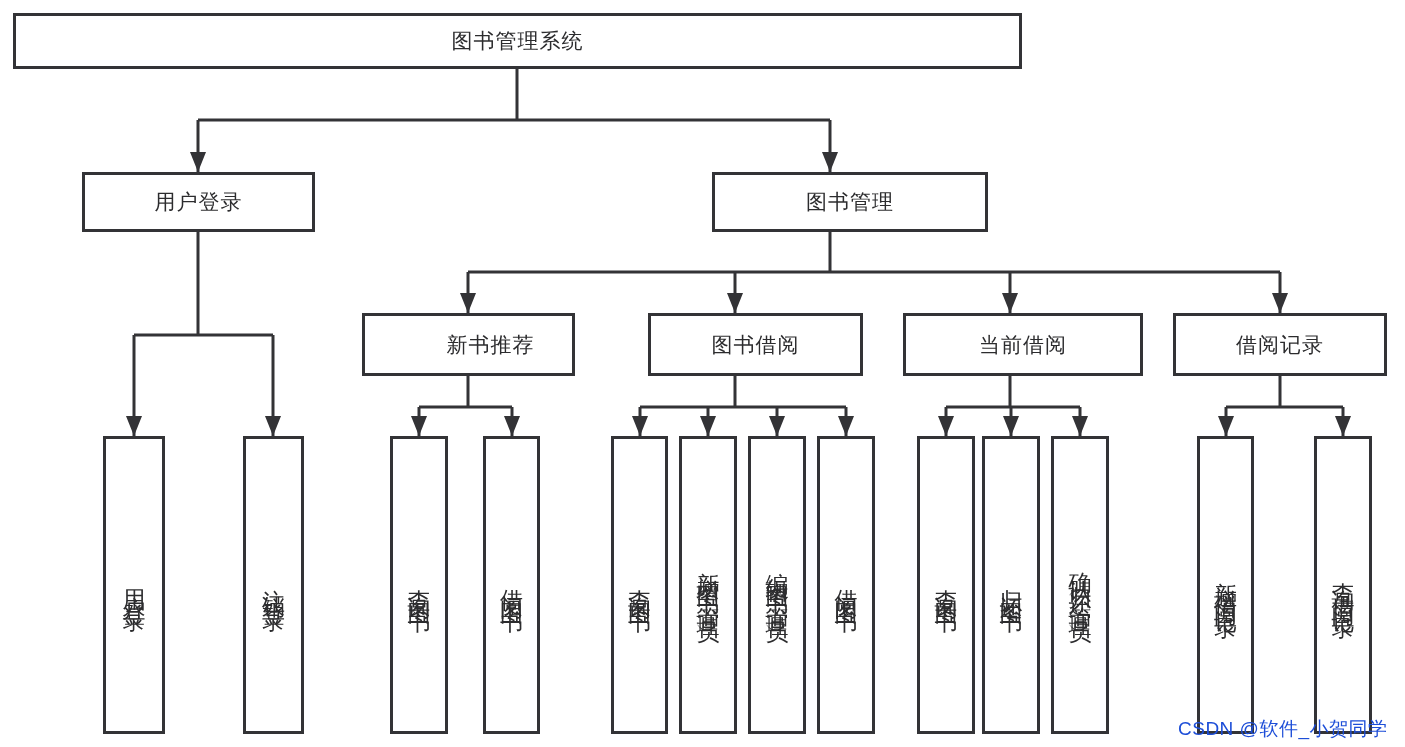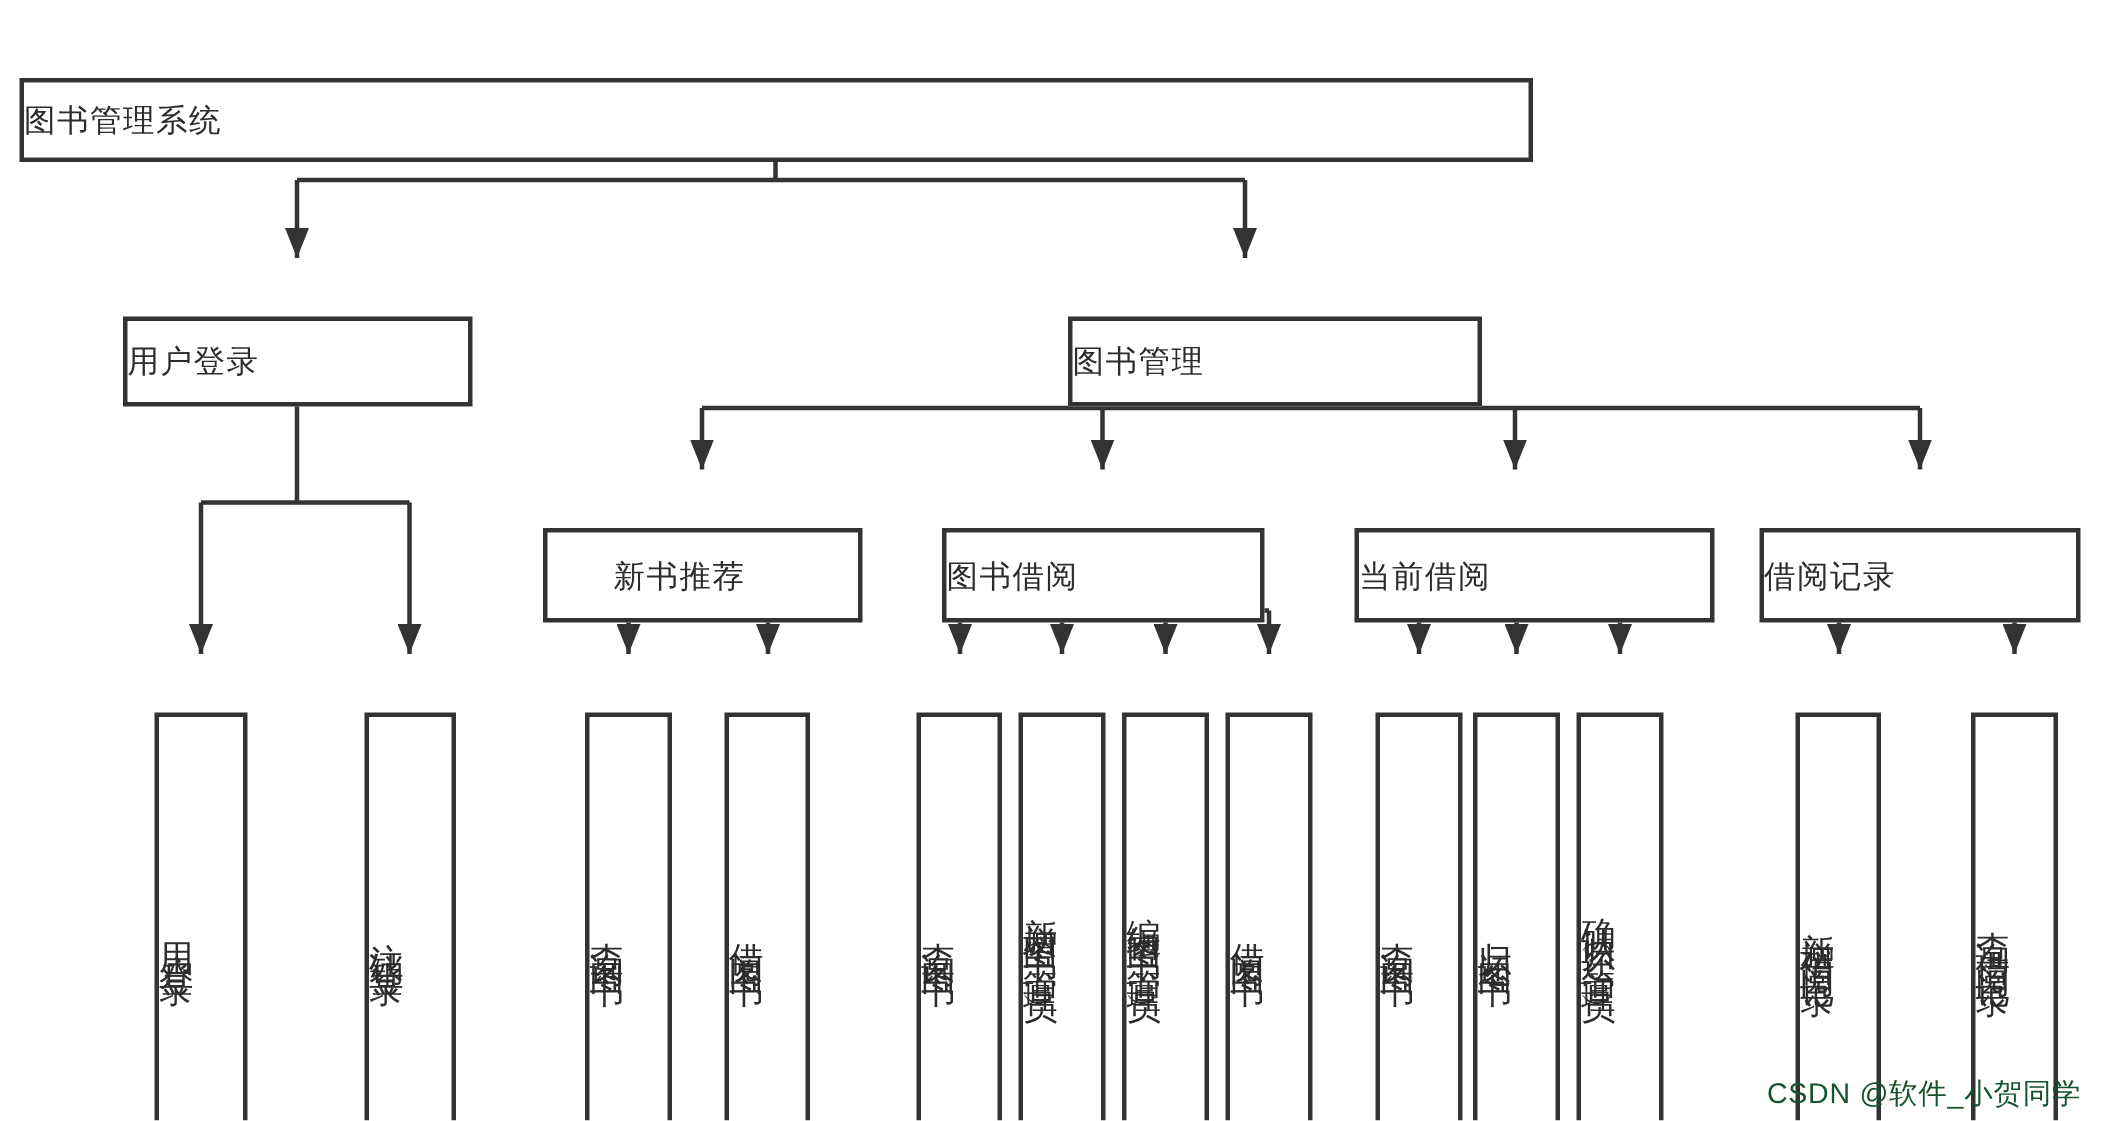--- a/index.html
+++ b/index.html
@@ -11,63 +11,62 @@
     overflow:hidden;
   }
   .connectors{position:absolute;left:0;top:0;z-index:1;}
   .node{
     position:absolute;
     box-sizing:border-box;
     border:3px solid #333336;
     background:#ffffff;
     display:flex;
     align-items:center;
-    justify-content:flex-start;
+    justify-content:center;
     color:#2c2c2e;
     z-index:2;
-    margin-top:39px;
   }
   .h-node{font-size:21px;letter-spacing:1px;}
   .v-node .vtext{
     writing-mode:vertical-rl;
     text-orientation:mixed;
     font-size:23px;
     letter-spacing:7px;
     line-height:1;
     white-space:nowrap;
   }
   
   .n-root{left:13px;top:13px;width:1009px;height:56px;}
   
   .n-login{left:82px;top:172px;width:233px;height:60px;}
   .n-mgmt{left:712px;top:172px;width:276px;height:60px;}
   
   .n-l3a{left:362px;top:313px;width:213px;height:63px;padding-left:44px;}
-  .n-l3b{left:628px;top:313px;width:215px;height:63px;}
+  .n-l3b{left:648px;top:313px;width:215px;height:63px;}
   .n-l3c{left:903px;top:313px;width:240px;height:63px;}
   .n-l3d{left:1173px;top:313px;width:214px;height:63px;}
   
   .lf1{left:103px;top:436px;width:62px;height:298px;}
   .lf2{left:243px;top:436px;width:61px;height:298px;}
   .lf3{left:390px;top:436px;width:58px;height:298px;}
   .lf4{left:483px;top:436px;width:57px;height:298px;}
   .lf5{left:611px;top:436px;width:57px;height:298px;}
   .lf6{left:679px;top:436px;width:58px;height:298px;}
   .lf7{left:748px;top:436px;width:58px;height:298px;}
   .lf8{left:817px;top:436px;width:58px;height:298px;}
   .lf9{left:917px;top:436px;width:58px;height:298px;}
   .lf10{left:982px;top:436px;width:58px;height:298px;}
   .lf11{left:1051px;top:436px;width:58px;height:298px;}
   .lf12{left:1197px;top:436px;width:57px;height:298px;}
   .lf13{left:1314px;top:436px;width:58px;height:298px;}
   .watermark{
     position:absolute;
     left:1178px;top:716px;
     font-size:19px;
-    color:#14532d;
+    color:#1d4ed8;
     letter-spacing:0.5px;
     z-index:3;
     white-space:nowrap;
   }
 </style>
 </head>
 <body>
 
 <div class="stage">
 

